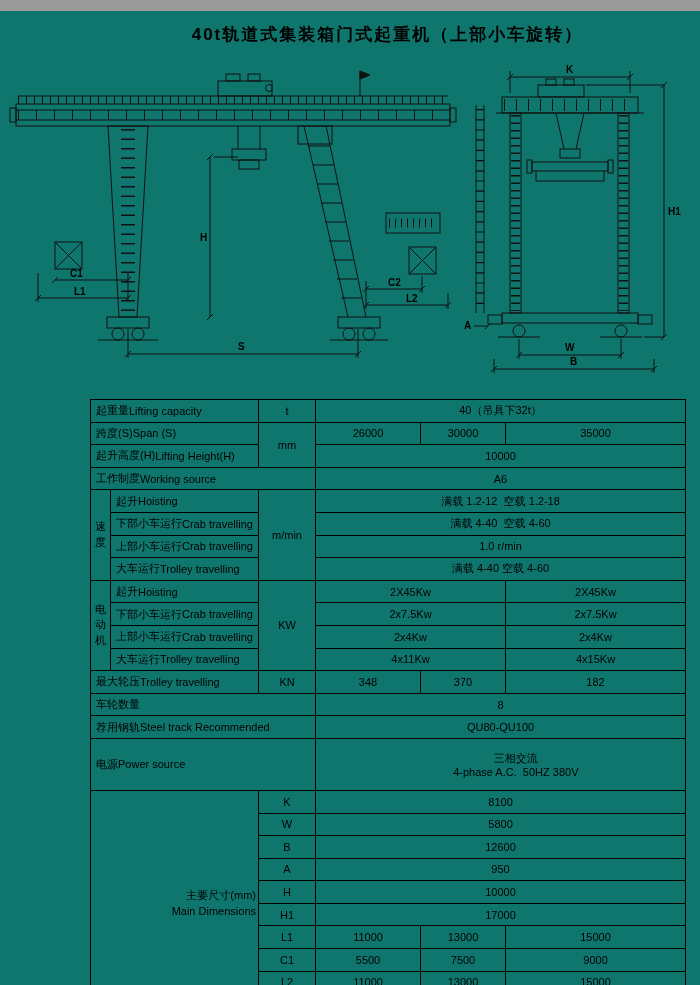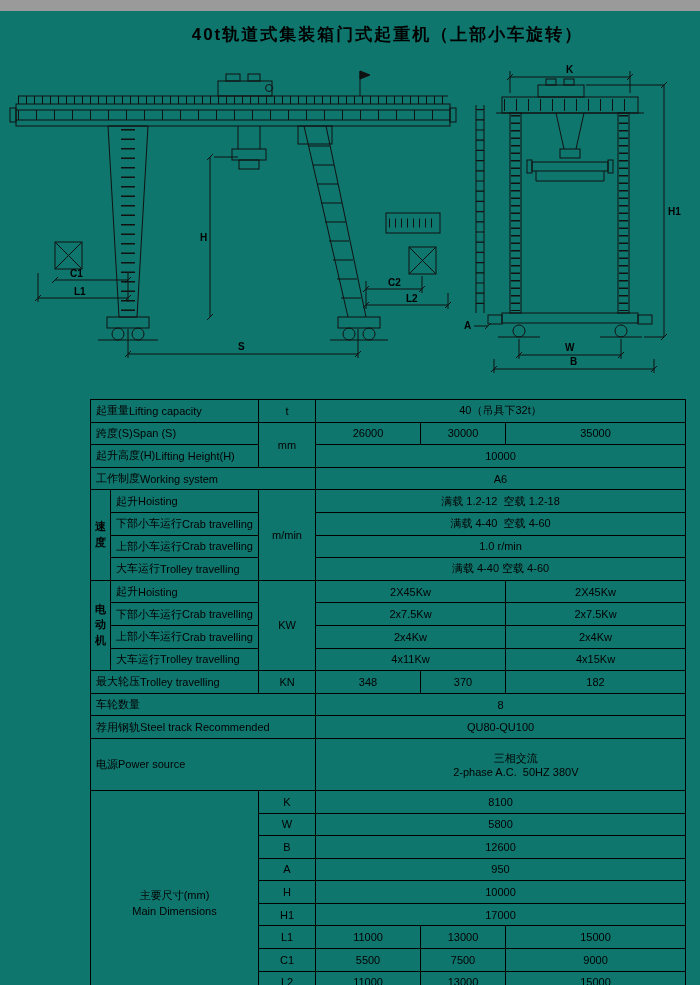--- a/index.html
+++ b/index.html
@@ -16,23 +16,23 @@
   svg text{stroke:none;fill:#000;font-size:10px;font-weight:bold;font-family:"Liberation Sans",sans-serif}
   table.spec{position:absolute;left:90px;top:388px;width:595px;border-collapse:collapse;
              table-layout:fixed;font-size:11px}
   .spec td{border:1px solid #000;height:22.6px;text-align:center;vertical-align:middle;
            padding:0 2px;overflow:hidden}
   .zh{font-weight:normal}
   .cf{display:flex;align-items:center;min-height:21px;width:100%}
   .cf .zh{flex:none;padding-left:3px;white-space:nowrap}
   .cf .en{flex:1;text-align:left;white-space:nowrap}
   td.val{white-space:pre}
-  td.grp{font-weight:bold;word-break:break-all;line-height:1.45;padding:0 4px}
+  td.grp{font-weight:normal;word-break:break-all;line-height:1.45;padding:0 4px}
   td.unit,td.key{white-space:nowrap}
-  .dims-label div{text-align:center;line-height:1.5}
+  .dims-label div{text-align:right;line-height:1.5}
 </style>
 </head>
 <body>
 
 <div class="sheet">
 
   <h1 class="title">40t轨道式集装箱门式起重机（上部小车旋转）</h1>
 
   <svg class="front" width="452" height="312" viewBox="0 0 452 312">
     <g>
@@ -227,21 +227,21 @@
             <span class="en">Lifting Height(H)</span>
           </div>
         </td>
         <td colspan="3" class="val">10000</td>
       </tr>
 
       <tr>
         <td colspan="3">
           <div class="cf">
             <span class="zh">工作制度</span>
-            <span class="en">Working system</span>
+            <span class="en">Working source</span>
           </div>
         </td>
         <td colspan="3" class="val">A6</td>
       </tr>
 
       <tr>
         <td class="grp" rowspan="4">速度</td>
         <td>
           <div class="cf">
             <span class="zh">起升</span>
@@ -357,21 +357,21 @@
 
       <tr>
         <td colspan="3">
           <div class="cf">
             <span class="zh">电源</span>
             <span class="en">Power source</span>
           </div>
         </td>
         <td colspan="3" class="val">
           <span class="zh">三相交流</span>
-          <span>2-phase A.C.  50HZ 380V</span>
+          <span>4-phase A.C.  50HZ 380V</span>
         </td>
       </tr>
 
       <tr>
         <td colspan="2" rowspan="10" class="dims-label">
           <div class="zh">主要尺寸(mm)</div>
           <div>Main Dimensions</div>
         </td>
         <td class="key">K</td>
         <td colspan="3" class="val">8100</td>

